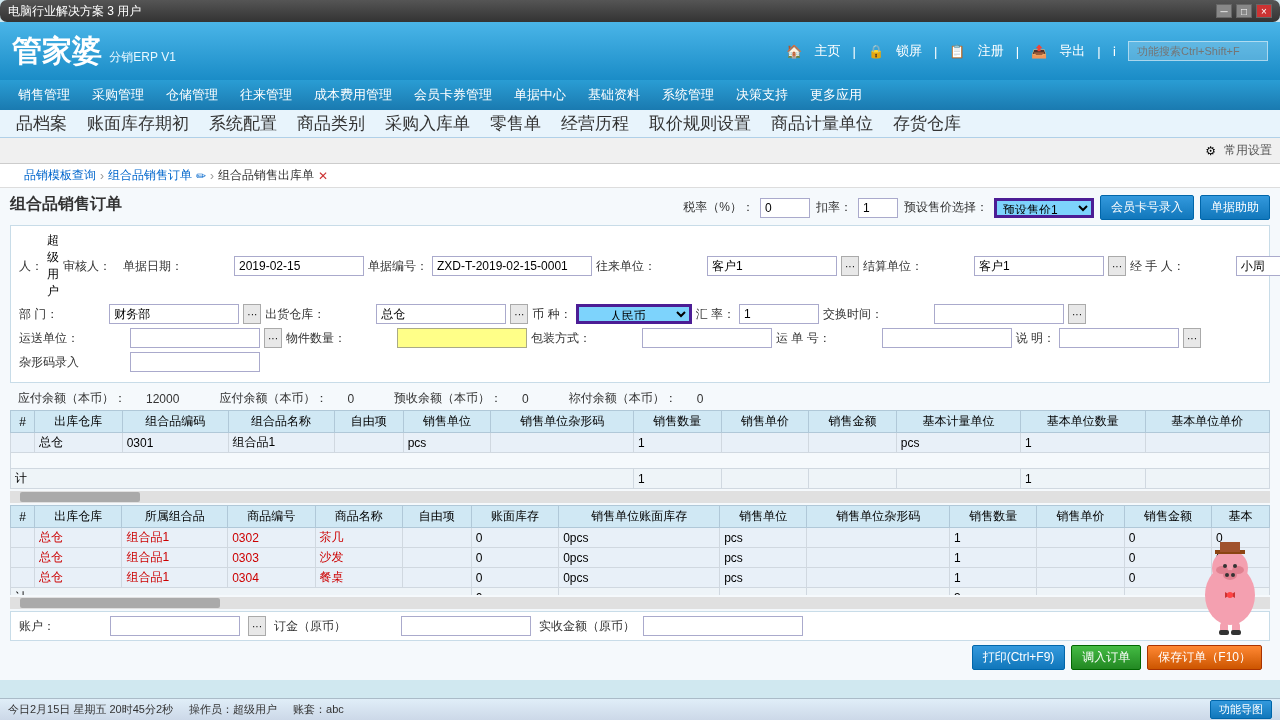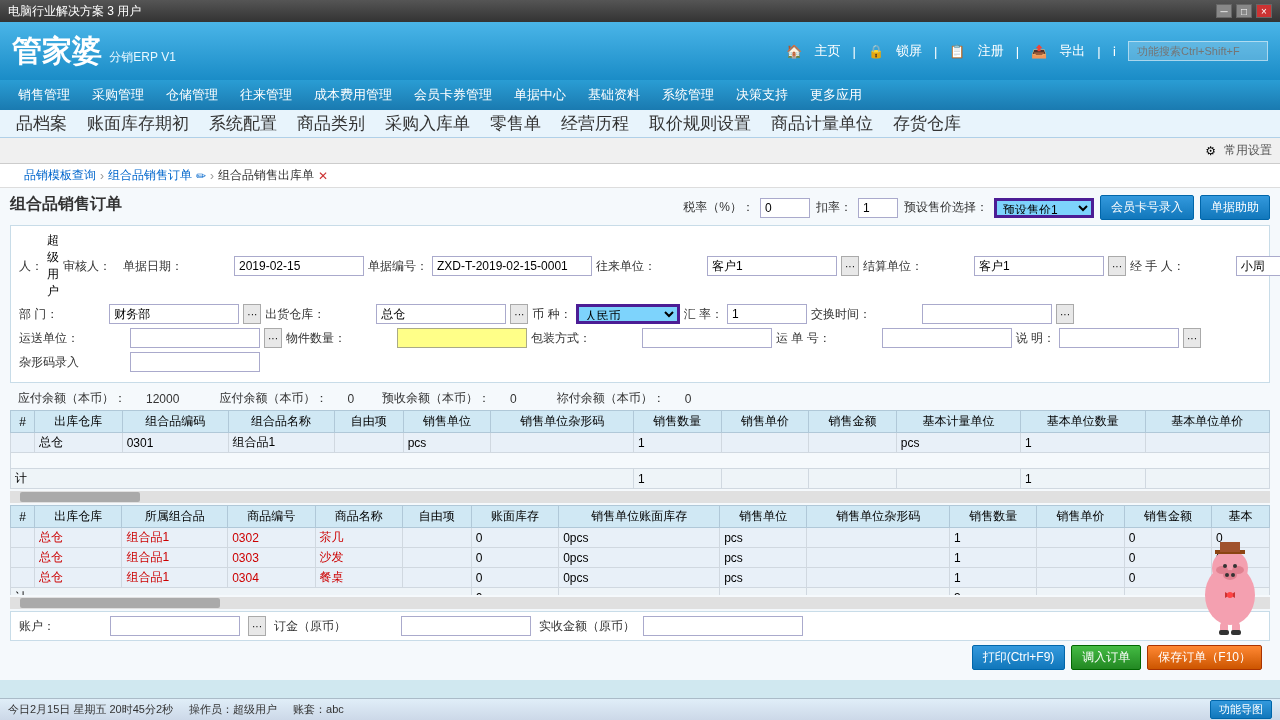--- a/index.html
+++ b/index.html
@@ -8,20 +8,21 @@
     
     .title-bar {
       background: linear-gradient(to bottom, #555, #333);
       height: 22px;
       display: flex;
       align-items: center;
       padding: 0 8px;
       color: #fff;
       font-size: 12px;
       justify-content: space-between;
+      border-radius: 7px;
     }
     .title-bar-controls { display: flex; gap: 4px; }
     .title-bar-btn {
       width: 16px; height: 14px;
       background: #888;
       border: 1px solid #666;
       color: #fff;
       font-size: 10px;
       display: flex; align-items: center; justify-content: center;
       cursor: pointer;
@@ -410,21 +411,21 @@
     </div>
 
     <div class="form-row">
       <span class="form-label">部 门：</span>
       <input class="form-input form-input-md" value="财务部" style="">
       <button class="btn-dots">···</button>
       <span class="form-label">出货仓库：</span>
       <input class="form-input form-input-md" value="总仓" style="">
       <button class="btn-dots">···</button>
       <span class="form-label">币 种：</span>
-      <select class="form-select" style="width:104px;">
+      <select class="form-select" style="width:116px;text-align:center;">
         <option>人民币</option>
       </select>
       <span class="form-label">汇 率：</span>
       <input class="form-input form-input-sm" value="1" style="">
       <span class="form-label">交换时间：</span>
       <input class="form-input form-input-md" style="">
       <button class="btn-dots">···</button>
     </div>
 
     <div class="form-row">
@@ -446,21 +447,21 @@
       <span class="form-label">杂形码录入</span>
       <input class="form-input form-input-md" style="">
     </div>
   </div>
 
   <div class="balance-row">
     <span>应付余额（本币）：</span>
     <span>12000</span>
     <span style="margin-left:20px;">应付余额（本币）：</span>
     <span>0</span>
-    <span style="margin-left:8px;">预收余额（本币）：</span>
+    <span style="margin-left:20px;">预收余额（本币）：</span>
     <span>0</span>
     <span style="margin-left:20px;">祢付余额（本币）：</span>
     <span>0</span>
   </div>
 
   <div style="overflow-x:auto;max-height:80px;">
     <table class="data-table">
       <thead>
         <tr>
           <th>#</th>

